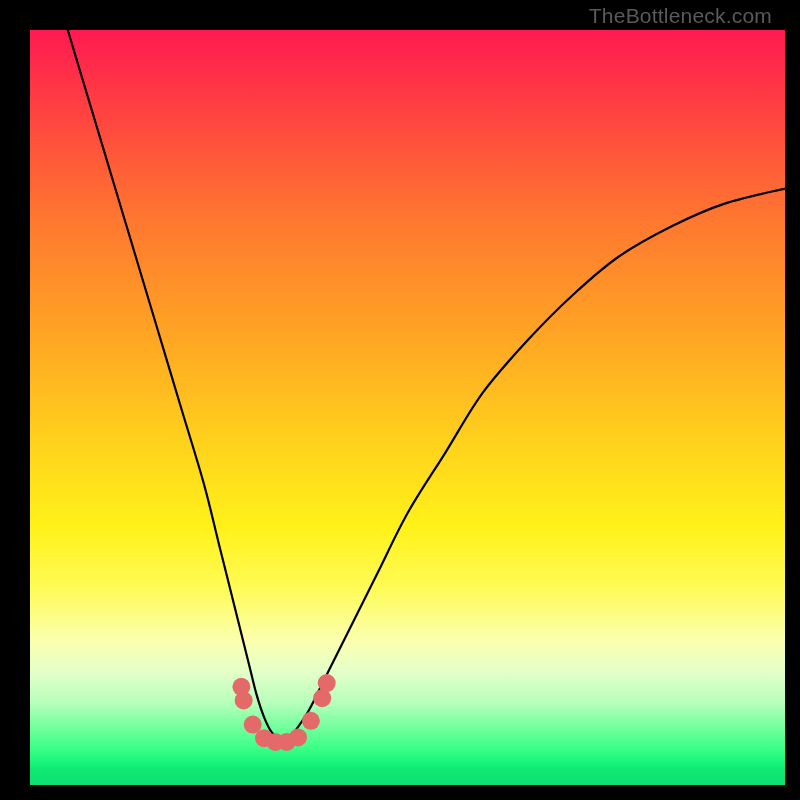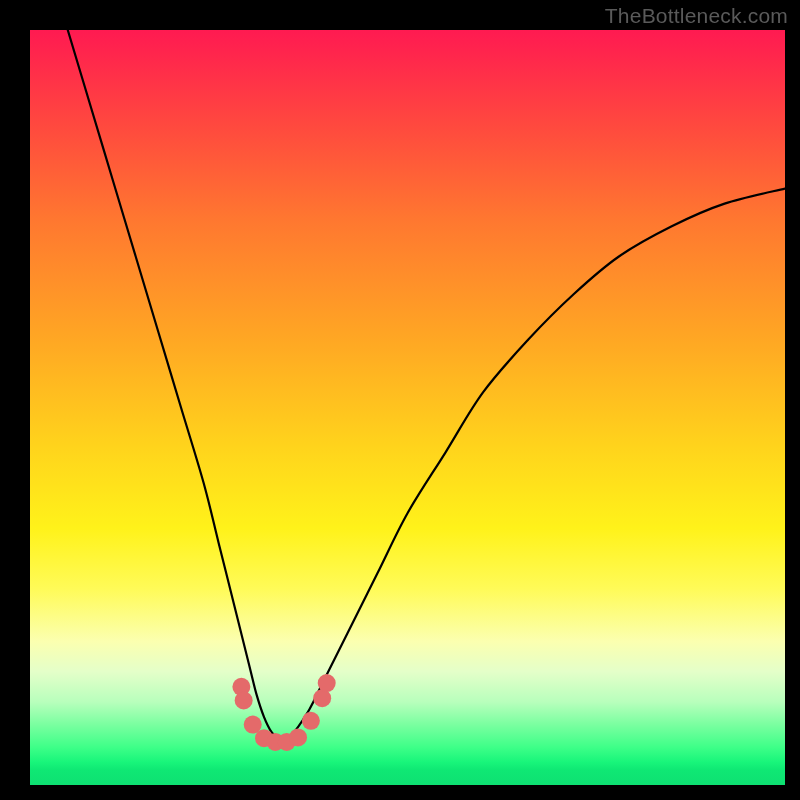--- a/index.html
+++ b/index.html
@@ -37,21 +37,21 @@
       #7affa0 92%,
       #3eff88 95%,
       #18f57a 97%,
       #0fe874 98%,
       #0ee072 100%
     );
   }
   .watermark {
     position: absolute;
     top: 4px;
-    right: 12px;
+    right: 28px;
     color: #5a5a5a;
     font-size: 21px;
     letter-spacing: 0.2px;
     font-weight: 400;
     user-select: none;
   }
   svg.curve {
     position: absolute;
     left: 0;
     top: 0;

